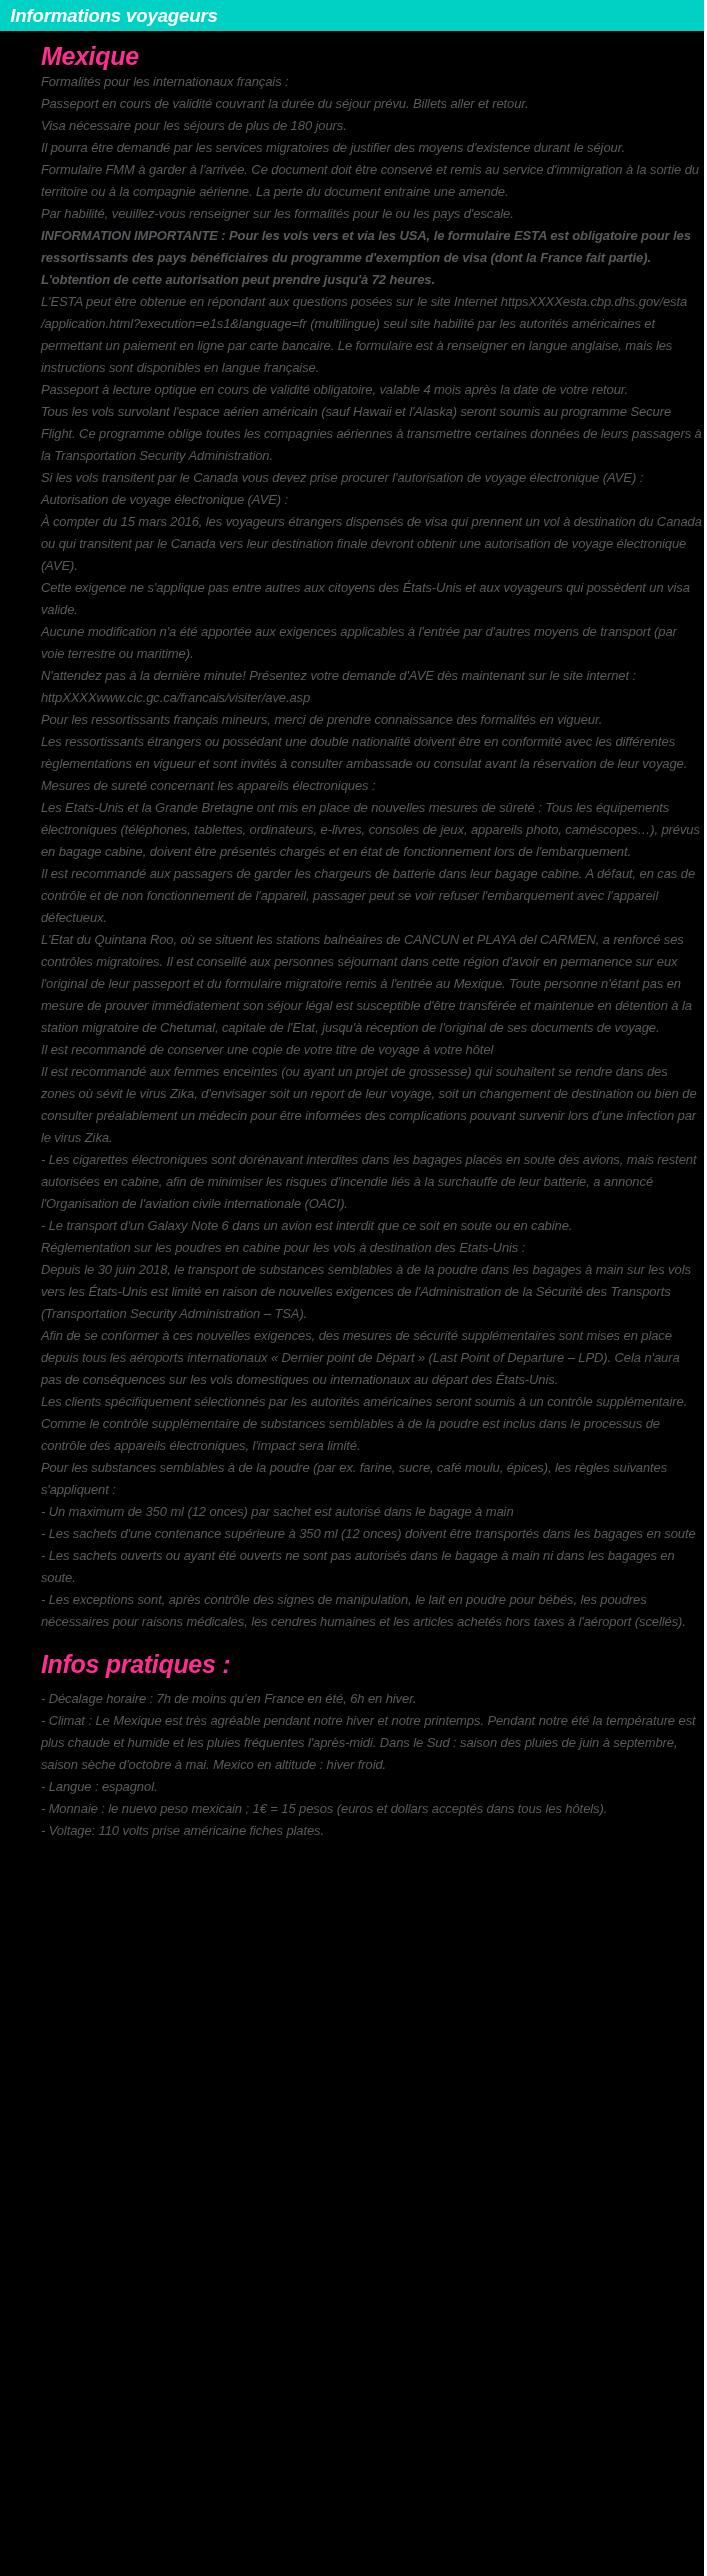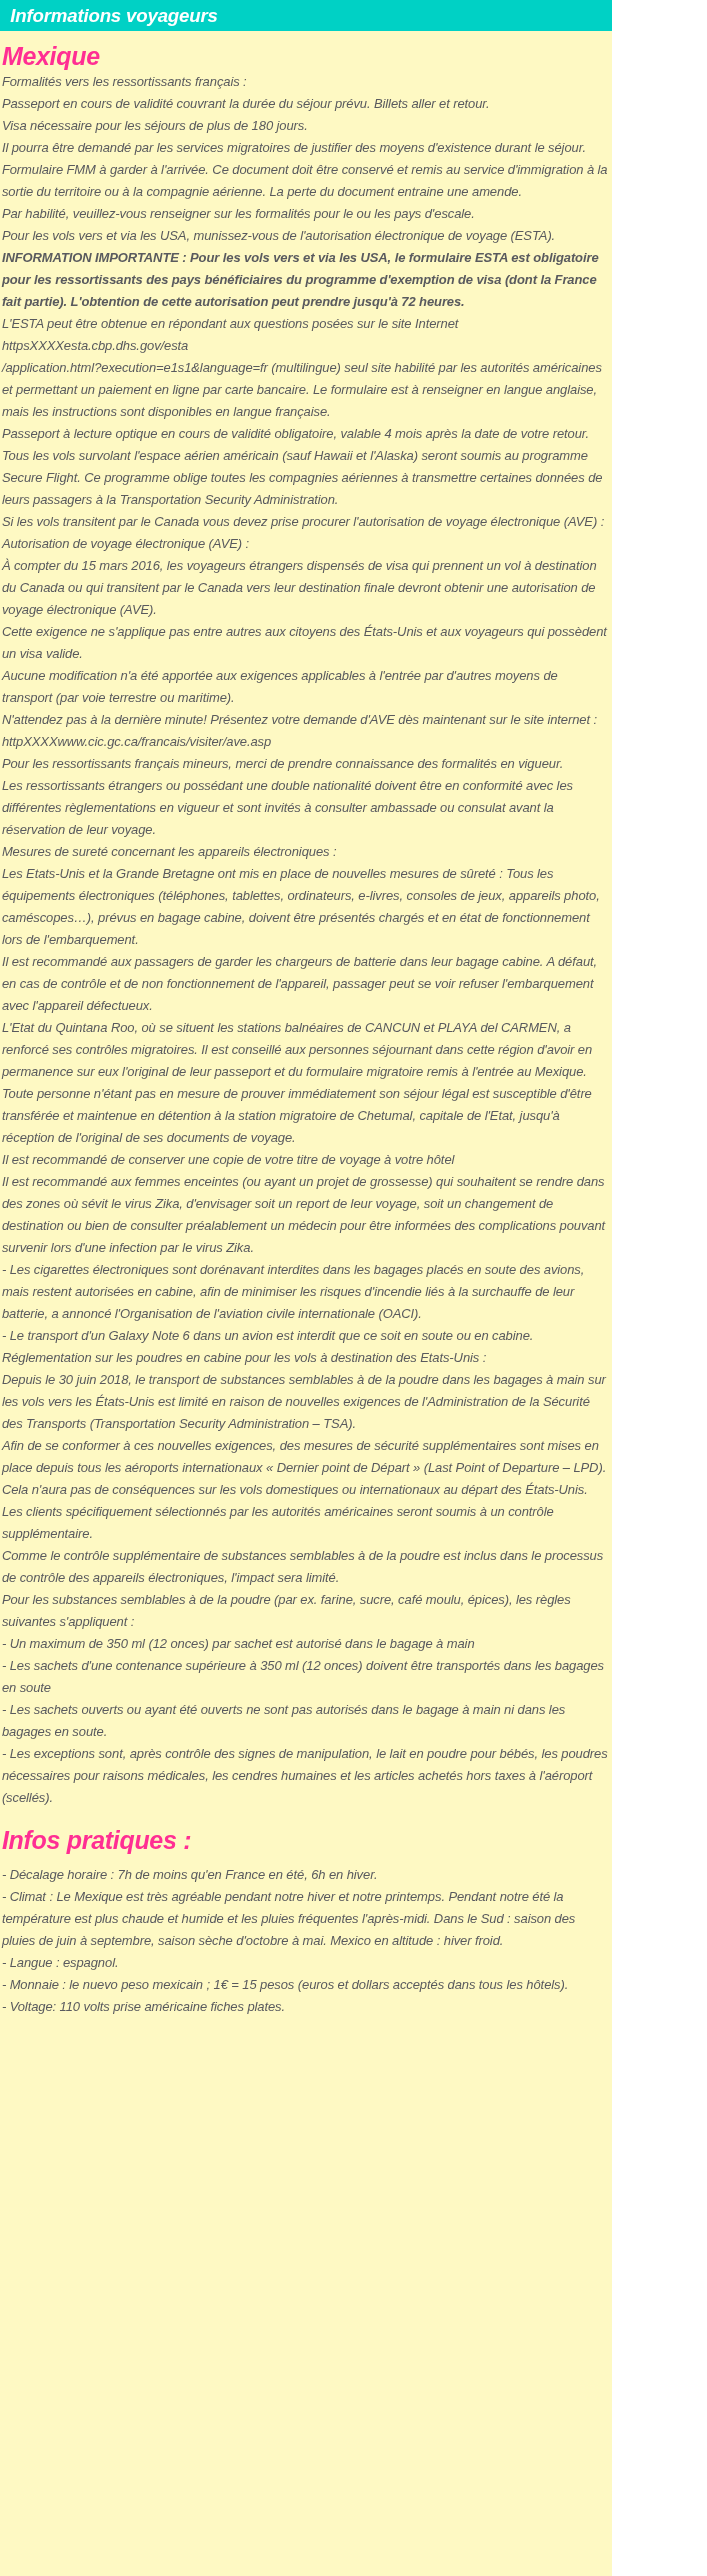--- a/index.html
+++ b/index.html
@@ -1,39 +1,39 @@
 <!DOCTYPE html>
 <html lang="fr" style="font-size:15px"><head>
 <meta charset="utf-8">
 <style>
   html, body { margin: 0; padding: 0; background: #ffffff; }
   .page {
-    width: 612px;
+    width: 704px;
     height: 2576px;
     overflow: hidden;
-    background: #fef9c3;
+    background: #000000;
     font-family: "Liberation Sans", sans-serif;
     box-sizing: border-box;
   }
   .topbar {
     background: #00d1c5;
     height: 31px;
     display: flex;
     align-items: center;
     padding-left: 10.3px;
   }
   .topbar h1 {
     margin: 0;
     font-size: 18.7px;
     font-style: italic;
     font-weight: bold;
     color: #ffffff;
     letter-spacing: -0.2px;
   }
-  .content { padding: 0 1.9px 0 1.9px; }
+  .content { padding: 0 1.9px 0 1.9px; margin-left: 39px; }
   h2.section-title {
     margin: 11.2px 0 0 0;
     font-size: 25px;
     font-style: italic;
     font-weight: bold;
     color: #ff2e93;
     letter-spacing: -0.3px;
   }
   p.body {
     margin: 0;
@@ -60,27 +60,26 @@
 <div class="page">
 
   <header class="topbar">
     <h1>Informations voyageurs</h1>
   </header>
 
   <main class="content">
 
     <h2 class="section-title">Mexique</h2>
 
-    <p class="body mt-m">Formalités vers les ressortissants français :</p>
+    <p class="body mt-m">Formalités pour les internationaux français :</p>
     <p class="body mt-m">Passeport en cours de validité couvrant  la durée du séjour prévu. Billets aller et retour.
 Visa nécessaire pour les séjours de plus de 180 jours.</p>
     <p class="body mt-m">Il pourra être demandé par les services migratoires de justifier des moyens d'existence durant le séjour.</p>
     <p class="body mt-m">Formulaire FMM à garder à l'arrivée. Ce document doit être conservé et remis au service d'immigration à la sortie du territoire ou à la compagnie aérienne. La perte du document entraine une amende.</p>
     <p class="body mt-m">Par habilité, veuillez-vous renseigner sur les formalités pour le ou les pays d'escale.</p>
-    <p class="body mt-s">Pour les vols vers et via les USA, munissez-vous de l'autorisation électronique de voyage (ESTA).</p>
     <p class="body bold mt-xl">INFORMATION IMPORTANTE : Pour les vols vers et via les USA, le formulaire ESTA est obligatoire pour les ressortissants des pays bénéficiaires du programme d'exemption de visa (dont la France fait partie). L'obtention de cette autorisation peut prendre jusqu'à 72 heures.</p>
     <p class="body mt-xxl">L'ESTA peut être obtenue en répondant aux questions posées sur le site Internet httpsXXXXesta.cbp.dhs.gov/esta
 /application.html?execution=e1s1&amp;language=fr (multilingue) seul site habilité par les autorités américaines et permettant un paiement en ligne par carte bancaire. Le formulaire est à renseigner en langue anglaise, mais les instructions sont disponibles en langue française.</p>
     <p class="body mt-s">Passeport à lecture optique en cours de validité obligatoire, valable 4 mois après la date de votre retour.</p>
     <p class="body mt-ml">Tous les vols survolant l'espace aérien américain (sauf Hawaii et l'Alaska) seront soumis au programme Secure Flight. Ce programme oblige toutes les compagnies aériennes à transmettre certaines données de leurs passagers à la Transportation Security Administration.</p>
     <p class="body mt-xl">Si les vols transitent par le Canada vous devez prise procurer l'autorisation de voyage électronique (AVE) :</p>
     <p class="body mt-s">Autorisation de voyage électronique (AVE) :
 À compter du 15 mars 2016, les voyageurs étrangers dispensés de visa qui prennent un vol à destination du Canada ou qui transitent par le Canada vers leur destination finale devront obtenir une autorisation de voyage électronique (AVE).
 Cette exigence ne s'applique pas entre autres aux citoyens des États-Unis et aux voyageurs qui possèdent un visa valide.
 Aucune modification n'a été apportée aux exigences applicables à l'entrée par d'autres moyens de transport (par voie terrestre ou maritime).

